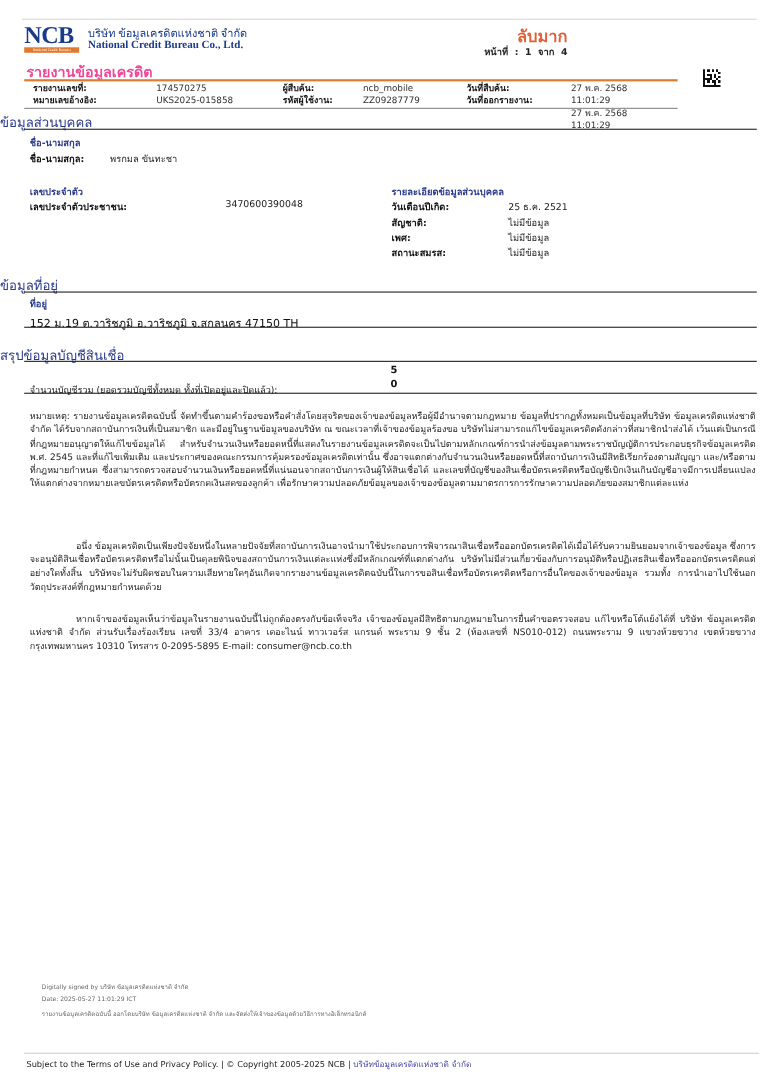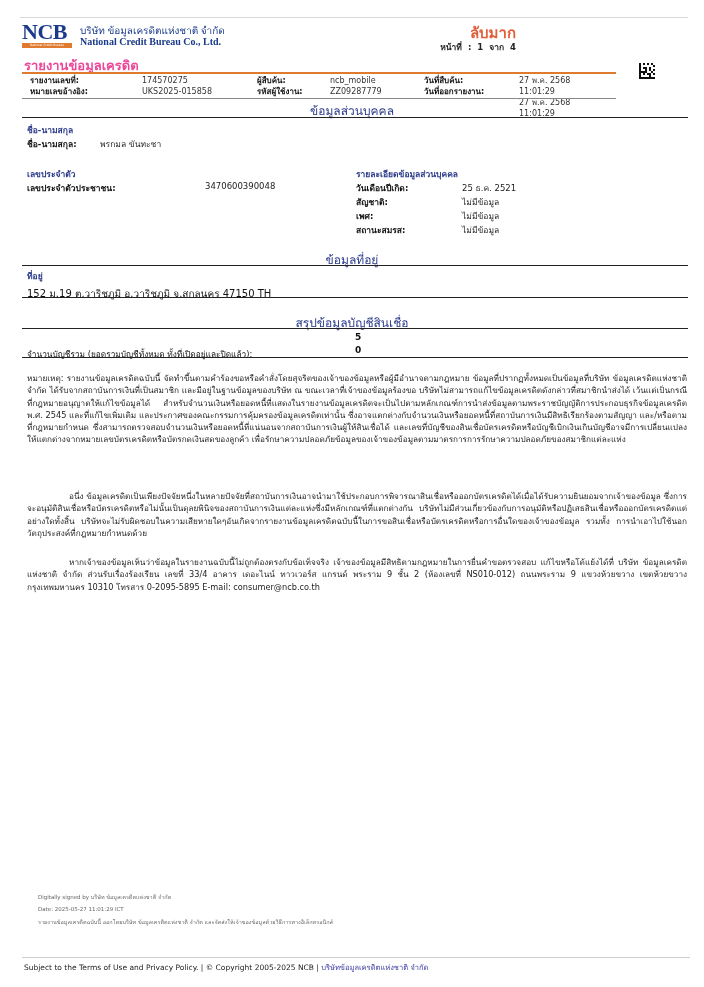--- a/index.html
+++ b/index.html
@@ -20,21 +20,21 @@
 
   .report-title { position: absolute; left: 24px; top: 55px; font-size: 13px; font-weight: bold; color: #ec4899; }
   .orange-rule { position: absolute; left: 22px; top: 72px; width: 594px; height: 2px; background: #e07a2e; }
   .qr { position: absolute; left: 639px; top: 63px; width: 16px; height: 16px; }
 
   .meta { position: absolute; top: 75px; font-size: 8px; line-height: 11px; }
   .meta .lbl { font-weight: bold; color: #111; }
   .meta .val { color: #333; }
   .grey-rule { position: absolute; left: 22px; top: 98px; width: 594px; height: 1px; background: #888; }
 
-  .sec-title { position: absolute; left: 0; width: 704px; text-align: center; font-size: 12px; color: #2a3a8a; }
+  .sec-title { position: absolute; left: 0; width: 704px; text-align: left; font-size: 12px; color: #2a3a8a; }
   .sec-rule { position: absolute; left: 22px; width: 666px; height: 1px; background: #222; }
 
   .sub-head { position: absolute; font-size: 8.5px; font-weight: bold; color: #2a3a8a; }
   .row-lbl { position: absolute; font-size: 8.5px; font-weight: bold; color: #111; }
   .row-val { position: absolute; font-size: 8.5px; color: #222; }
 
   .addr { position: absolute; left: 27px; top: 286px; font-size: 10px; color: #111; }
   .addr-rule { position: absolute; left: 22px; top: 297px; width: 666px; height: 1px; background: #222; }
 
   .sum-lbl { position: absolute; left: 27px; font-size: 8.3px; color: #111; }

